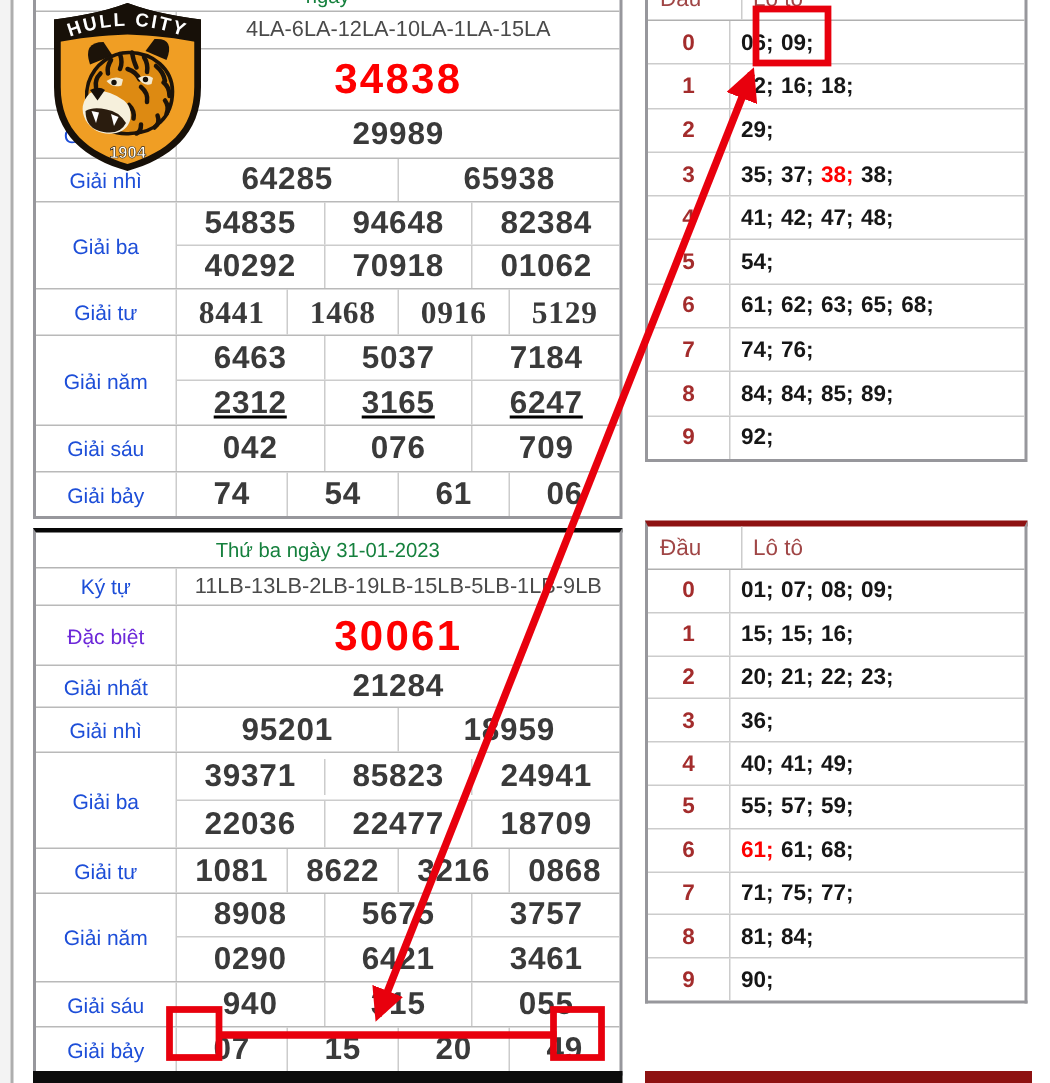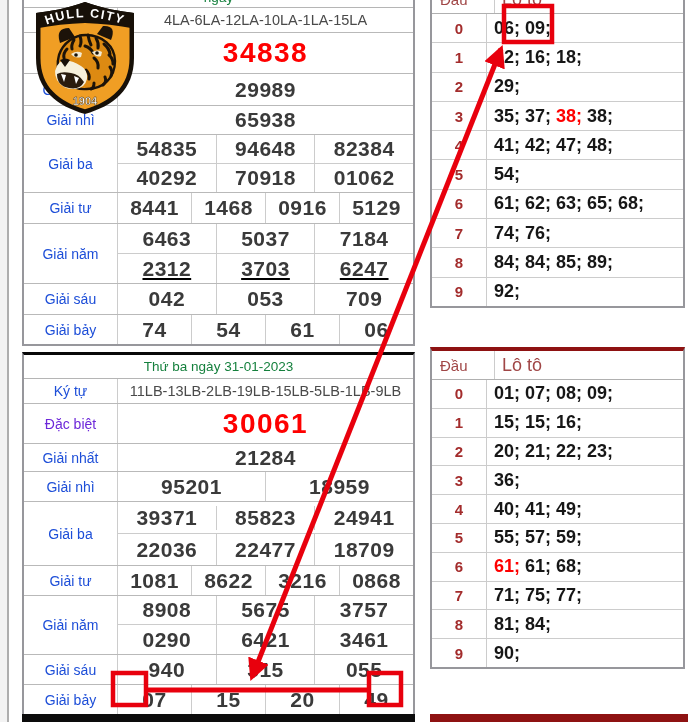--- a/index.html
+++ b/index.html
@@ -35,21 +35,21 @@
   .lhead{display:flex;height:28px;border-bottom:1px solid #b0b0b0;}
   .lhead .ldau{justify-content:flex-start;padding-left:8px;font-weight:normal;color:var(--header-red);}
   .lhead .lnums{font-weight:normal;color:var(--header-red);}
   .lrow{display:flex;}
   .lrow + .lrow{border-top:1px solid #ccc;}
   #ltable0 .lrow{height:28.3px;}
   #ltable1 .lrow{height:27.8px;}
   .ldau{width:54px;flex:0 0 54px;display:flex;align-items:center;justify-content:center;
         color:var(--dau-red);font-weight:bold;font-size:15px;border-right:1px solid #ccc;}
   .lnums{flex:1;display:flex;align-items:center;padding-left:7px;gap:5px;
-         font-weight:bold;font-size:18px;color:#161616;}
+         font-weight:bold;font-size:15px;color:#161616;}
   .lnum.red{color:var(--special-red);}
 
   
   .bar-black{position:absolute;left:22px;top:714px;width:393px;height:8px;background:#0c0c0c;}
   .bar-red{position:absolute;left:430px;top:714px;width:258px;height:8px;background:var(--loto-border-red);}
 
   
   #logo{position:absolute;left:30px;top:2px;z-index:10;}
   .overlay{position:absolute;left:0;top:0;z-index:50;pointer-events:none;}
 </style>
@@ -83,20 +83,21 @@
         <div class="pvals">
           <div class="pline" style="height: 31px;">
             <div class="pcell">29989</div>
           </div>
         </div>
       </div>
       <div class="prow">
         <div class="plabel">Giải nhì</div>
         <div class="pvals">
           <div class="pline" style="height: 28px;">
+            <div class="pcell">64285</div>
             <div class="pcell">65938</div>
           </div>
         </div>
       </div>
       <div class="prow">
         <div class="plabel">Giải ba</div>
         <div class="pvals">
           <div class="pline" style="height: 28px;">
             <div class="pcell">54835</div>
             <div class="pcell">94648</div>
@@ -105,49 +106,49 @@
           <div class="pline" style="height: 28px;">
             <div class="pcell">40292</div>
             <div class="pcell">70918</div>
             <div class="pcell">01062</div>
           </div>
         </div>
       </div>
       <div class="prow">
         <div class="plabel">Giải tư</div>
         <div class="pvals">
-          <div class="pline" style="height: 30px;">
+          <div class="pline" style="height: 30px; font-family: Liberation Serif, serif;">
             <div class="pcell">8441</div>
             <div class="pcell">1468</div>
             <div class="pcell">0916</div>
             <div class="pcell">5129</div>
           </div>
         </div>
       </div>
       <div class="prow">
         <div class="plabel">Giải năm</div>
         <div class="pvals">
           <div class="pline" style="height: 29px;">
             <div class="pcell">6463</div>
             <div class="pcell">5037</div>
             <div class="pcell">7184</div>
           </div>
           <div class="pline" style="height: 29px; text-decoration: underline;">
             <div class="pcell">2312</div>
-            <div class="pcell">3703</div>
+            <div class="pcell">3165</div>
             <div class="pcell">6247</div>
           </div>
         </div>
       </div>
       <div class="prow">
         <div class="plabel">Giải sáu</div>
         <div class="pvals">
           <div class="pline" style="height: 30px;">
             <div class="pcell">042</div>
-            <div class="pcell">053</div>
+            <div class="pcell">076</div>
             <div class="pcell">709</div>
           </div>
         </div>
       </div>
       <div class="prow">
         <div class="plabel">Giải bảy</div>
         <div class="pvals">
           <div class="pline" style="height: 29px;">
             <div class="pcell">74</div>
             <div class="pcell">54</div>

